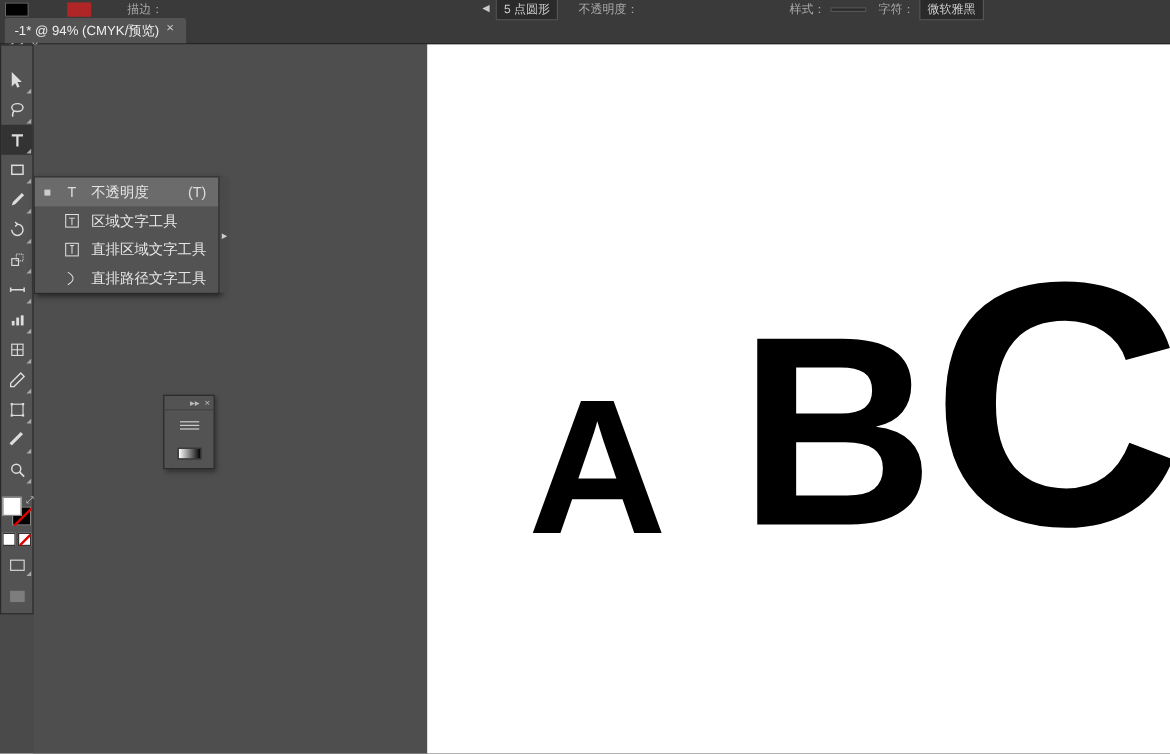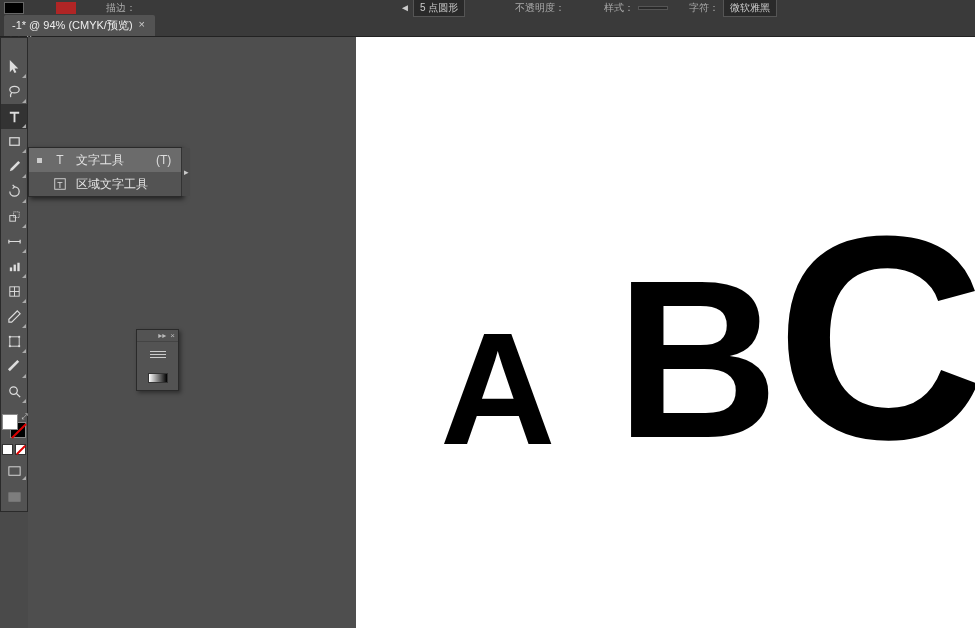--- a/index.html
+++ b/index.html
@@ -304,28 +304,28 @@
 
 <div class="options-bar">
   <div class="color-swatch"></div>
   <div class="options-red-btn"></div>
   <span class="label">描边：</span>
 
   <div class="options-right-group" style="left:400px">
     <span style="color:#ccc; margin-right:3px">◄</span>
     <div class="options-box">5 点圆形</div>
   </div>
-  <div class="options-right-group" style="left:515px">
+  <div class="options-right-group" style="left:482px">
     <span class="label">不透明度：</span>
   </div>
-  <div class="options-right-group" style="left:604px">
+  <div class="options-right-group" style="left:658px">
     <span class="label">样式：</span>
     <div class="options-box" style="width:30px"></div>
   </div>
-  <div class="options-right-group" style="left:689px">
+  <div class="options-right-group" style="left:732px">
     <span class="label">字符：</span>
     <div class="options-box">微软雅黑</div>
   </div>
 </div>
 
 <div class="tab-bar">
   <div class="doc-tab">
     <span>-1* @ 94% (CMYK/预览)</span>
     <span class="tab-close">×</span>
   </div>
@@ -456,33 +456,52 @@
           <rect x="2" y="3" width="12" height="9" fill="#ddd" opacity="0.3" stroke="#ddd"></rect>
         </svg>
     </div>
   </div>
 </div>
 
 <div class="flyout">
   <div class="flyout-item selected">
     <span class="bullet"></span>
     <span class="icon">T</span>
-    <span>文字工具</span>
+    <span>不透明度</span>
     <span class="shortcut">(T)</span>
   </div>
   <div class="flyout-item">
     <span class="bullet"></span>
     <span class="icon">
       <svg width="14" height="14" viewBox="0 0 16 16">
           <rect x="2" y="2" width="12" height="12" fill="none" stroke="#ddd"></rect>
           <text x="8" y="12" font-size="10" fill="#ddd" text-anchor="middle">T</text>
         </svg>
     </span>
     <span>区域文字工具</span>
   </div>
+  <div class="flyout-item">
+    <span class="bullet"></span>
+    <span class="icon">
+      <svg width="14" height="14" viewBox="0 0 16 16">
+          <rect x="2" y="2" width="12" height="12" fill="none" stroke="#ddd"></rect>
+          <path d="M8 4 V12 M6 4 H10" stroke="#ddd"></path>
+        </svg>
+    </span>
+    <span>直排区域文字工具</span>
+  </div>
+  <div class="flyout-item">
+    <span class="bullet"></span>
+    <span class="icon">
+      <svg width="14" height="14" viewBox="0 0 16 16">
+          <path d="M4 2 Q14 8 4 14" fill="none" stroke="#ddd"></path>
+        </svg>
+    </span>
+    <span>直排路径文字工具</span>
+  </div>
   <div class="flyout-handle">▸</div>
 </div>
 
 <div class="float-panel">
   <div class="hdr">
     <span>▸▸</span>
     <span>×</span>
   </div>
   <div class="row">
     <div class="lines">

